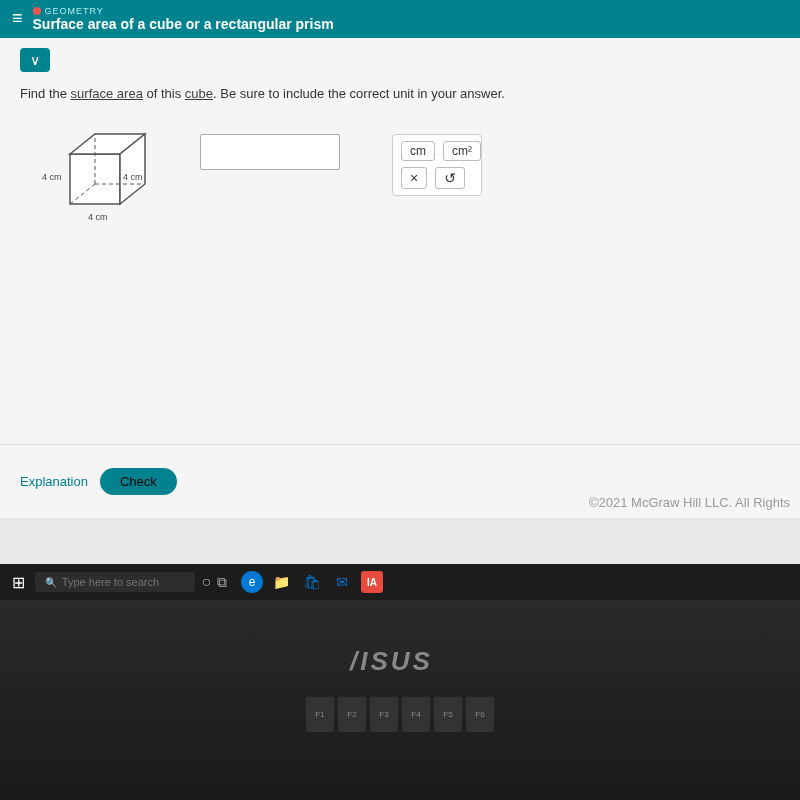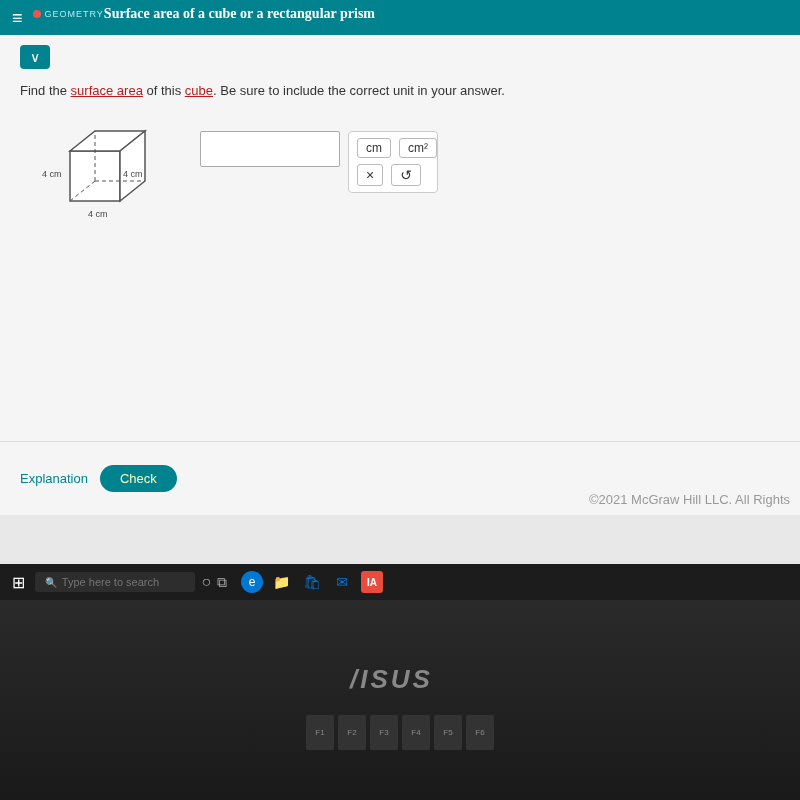--- a/index.html
+++ b/index.html
@@ -32,21 +32,21 @@
       gap: 10px;
     }
     .hamburger-icon {
       font-size: 18px;
       cursor: pointer;
       margin-top: 2px;
       color: white;
     }
     .header-text {
       display: flex;
-      flex-direction: row;
+      flex-direction: column;
     }
     .header-category {
       font-size: 9px;
       letter-spacing: 1px;
       text-transform: uppercase;
       color: #b2ebf2;
       display: flex;
       align-items: center;
       gap: 4px;
     }
@@ -54,21 +54,20 @@
       width: 8px;
       height: 8px;
       background: #ef5350;
       border-radius: 50%;
       display: inline-block;
     }
     .header-title {
       font-size: 14px;
       font-weight: bold;
       color: white;
-      font-family: Liberation Serif, serif;
     }
 
     
     .content {
       background: #f5f5f5;
       padding: 10px 20px;
       min-height: 480px;
       position: relative;
     }
 
@@ -84,21 +83,21 @@
       display: inline-block;
     }
 
     .question-text {
       font-size: 13px;
       color: #333;
       margin-bottom: 20px;
       line-height: 1.5;
     }
     .question-text a {
-      color: #b91c1c;
+      color: #404040;
     }
 
     
     .problem-area {
       display: flex;
       align-items: flex-start;
       gap: 30px;
       margin-left: 20px;
     }
 
@@ -119,20 +118,21 @@
     }
     .unit-buttons {
       background: white;
       border: 1.5px solid #ccc;
       border-radius: 4px;
       padding: 6px 8px;
       display: flex;
       flex-direction: column;
       gap: 6px;
       width: 90px;
+      margin-left: 44px;
     }
     .unit-row {
       display: flex;
       gap: 8px;
     }
     .unit-btn {
       background: white;
       border: 1px solid #bbb;
       border-radius: 3px;
       padding: 2px 8px;
@@ -180,21 +180,21 @@
     .explanation-link {
       color: #00838f;
       font-size: 13px;
       cursor: pointer;
       background: none;
       border: none;
       text-decoration: none;
     }
     .check-btn {
       background: #00838f;
-      color: #fef9c3;
+      color: #000000;
       border: none;
       border-radius: 20px;
       padding: 6px 20px;
       font-size: 13px;
       cursor: pointer;
     }
     .copyright {
       position: absolute;
       bottom: 8px;
       right: 10px;
@@ -276,21 +276,21 @@
       flex-direction: column;
       align-items: center;
       justify-content: flex-start;
       padding-top: 10px;
     }
     .asus-logo {
       color: #888;
       font-size: 28px;
       font-weight: bold;
       letter-spacing: 4px;
-      margin-top: 48px;
+      margin-top: 30px;
       font-style: italic;
     }
 
     
     .fn-keys {
       display: flex;
       gap: 4px;
       margin-top: 10px;
     }
     .fn-key {

